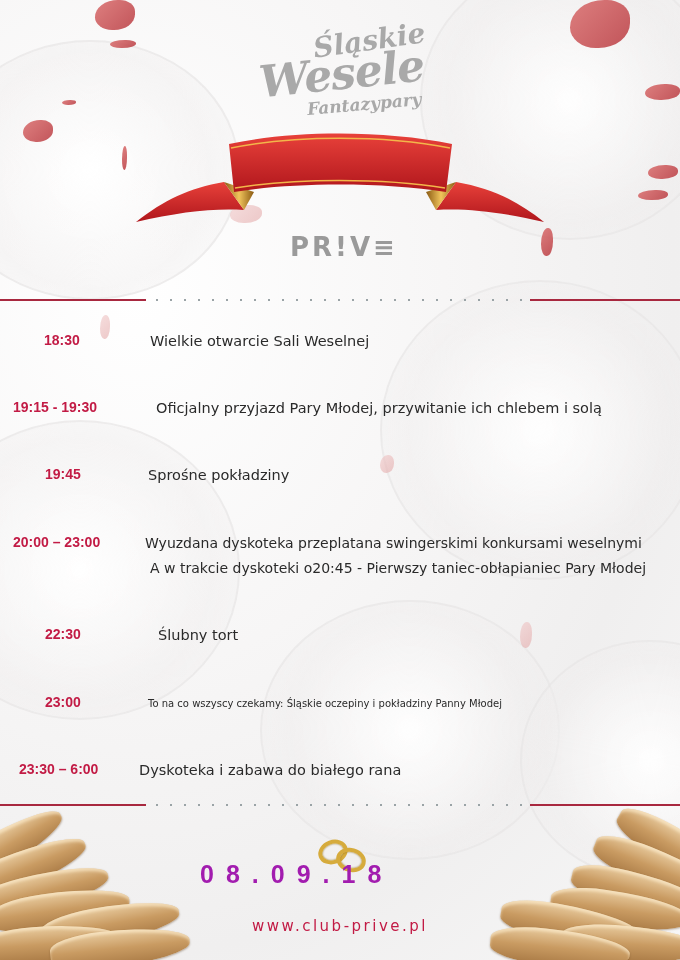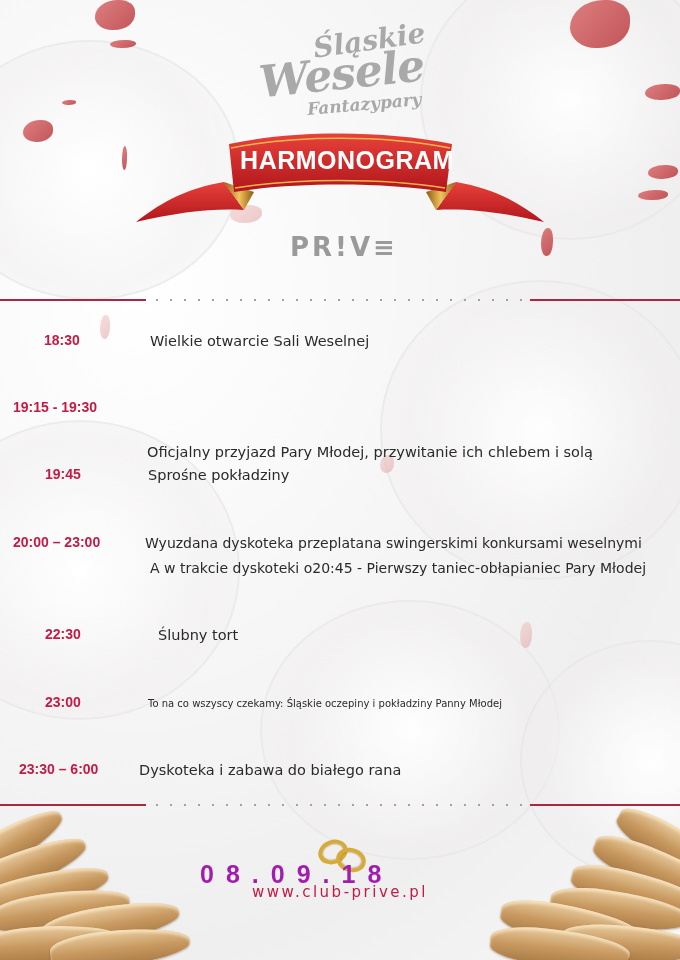--- a/index.html
+++ b/index.html
@@ -70,21 +70,21 @@
   .rings { position: absolute; left: 316px; top: 838px; width: 54px; height: 36px; }
   .ring {
     position: absolute; width: 30px; height: 24px; border-radius: 50%;
     border: 4px solid #d6ab3c; box-shadow: inset 0 0 2px #8a6a14;
   }
   .date {
     position: absolute; left: 200px; top: 860px; width: 280px; text-align: left;
     color: #a21caf; font-family: "Liberation Sans", sans-serif; font-weight: bold; font-size: 25px; letter-spacing: 12px;
   }
   .website {
-    position: absolute; left: 200px; top: 883px; width: 280px; text-align: center;
+    position: absolute; left: 200px; top: 917px; width: 280px; text-align: center;
     color: #c21b45; font-family: "DejaVu Sans", sans-serif; font-size: 15px; letter-spacing: 2.5px;
   }
 </style>
 </head>
 <body>
 
 <div class="bg-rose" style="left:-60px;top:40px;width:300px;height:260px;"></div>
 <div class="bg-rose" style="left:420px;top:-40px;width:300px;height:280px;"></div>
 <div class="bg-rose" style="left:380px;top:280px;width:320px;height:300px;"></div>
 <div class="bg-rose" style="left:-80px;top:420px;width:320px;height:300px;"></div>
@@ -129,39 +129,38 @@
     <path d="M2 92 C30 70 55 58 90 52 L110 80 C80 78 45 82 2 92 Z" fill="url(#rg)"></path>
     <path d="M90 52 L110 80 L120 62 Z" fill="url(#gg)"></path>
 
     <path d="M410 92 C382 70 357 58 322 52 L302 80 C332 78 367 82 410 92 Z" fill="url(#rg)"></path>
     <path d="M322 52 L302 80 L292 62 Z" fill="url(#gg)"></path>
 
     <path d="M95 14 C160 0 250 0 318 14 L312 62 C250 52 160 52 100 62 Z" fill="url(#rg)"></path>
     <path d="M97 18 C160 5 250 5 316 18" stroke="#f3b64a" stroke-width="1.5" fill="none"></path>
     <path d="M101 58 C160 48 250 48 311 58" stroke="#f3b64a" stroke-width="1.5" fill="none"></path>
   </svg>
-  <div class="ribbon-title">HARMONOGRAM</div>
 </div>
 
 <div class="brand">PR!V≡</div>
 
 <div class="divider" style="top:299px;">
   <div class="solid-l"></div>
   <div class="dots"></div>
   <div class="solid-r"></div>
 </div>
 
 <div class="event" style="top:332px;">
   <span class="time" style="left:44px;">18:30</span>
   <span class="desc" style="left:150px;top:-3px;">Wielkie otwarcie Sali Weselnej</span>
 </div>
 
 <div class="event" style="top:399px;">
   <span class="time" style="left:13px;">19:15 - 19:30</span>
-  <span class="desc" style="left:147px;top:-3px;margin-top:44px;">Oficjalny przyjazd Pary Młodej, przywitanie ich chlebem i solą</span>
+  <span class="desc" style="left:156px;top:-3px;">Oficjalny przyjazd Pary Młodej, przywitanie ich chlebem i solą</span>
 </div>
 
 <div class="event" style="top:466px;">
   <span class="time" style="left:45px;">19:45</span>
   <span class="desc" style="left:148px;top:-3px;">Sprośne pokładziny</span>
 </div>
 
 <div class="event" style="top:534px;">
   <span class="time" style="left:13px;">20:00 – 23:00</span>
   <span class="desc" style="left:145px;top:-3px;font-size:14px;">Wyuzdana dyskoteka przeplatana swingerskimi konkursami weselnymi</span>

